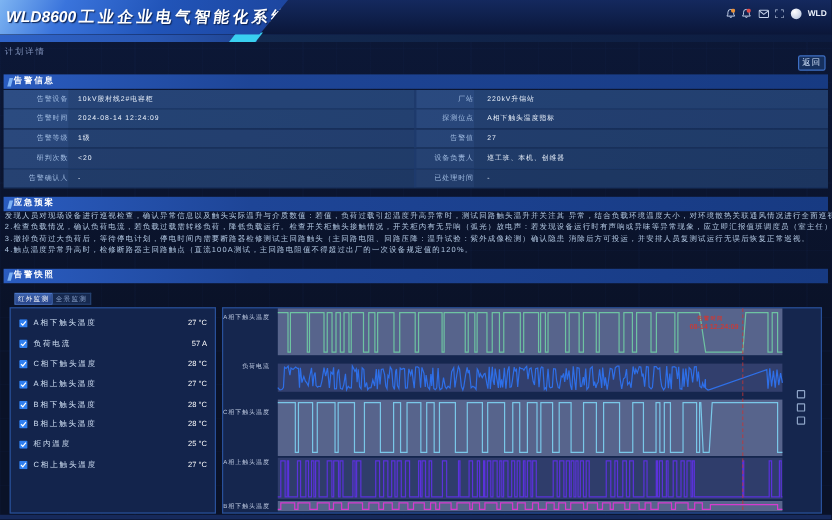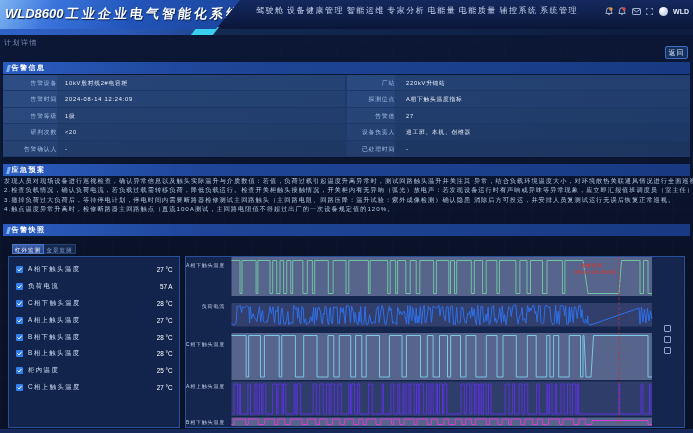--- a/index.html
+++ b/index.html
@@ -58,30 +58,20 @@
 .cb svg { display:block; }
 .mlab { color:#d0e0f4; font-size:6.3px; flex:1; letter-spacing:1.5px; }
 .mval { color:#fff; font-size:6.3px; }
 .panelR { position:absolute; left:185px; top:256px; width:500px; height:172px; border:1px solid #28509a; background:#15264e; }
 .footer { position:absolute; left:0; top:429px; width:693px; height:4px; background:#16295a; }
 .ticons { position:absolute; left:664px; top:325px; width:9px; color:#8fa5c8; }
 .ticons div { width:7px; height:7px; border:1px solid #8fa5c8; border-radius:1px; margin-bottom:4px; }
 </style></head>
 <body>
 <div class="header">
-  <div class="nav">
-      <span>驾驶舱</span>
-      <span>设备健康管理</span>
-      <span>智能运维</span>
-      <span>专家分析</span>
-      <span>电能量</span>
-      <span>电能质量</span>
-      <span>辅控系统</span>
-      <span>系统管理</span>
-    </div>
   <div class="icons">
     <svg width="8" height="8" viewBox="0 0 10 10">
         <path d="M5 1a3 3 0 013 3v2l1 2H1l1-2V4a3 3 0 013-3zM4 8.5a1 1 0 002 0" fill="none" stroke="#c5d2ea" stroke-width="1"></path>
         <circle cx="7.4" cy="2.4" r="2.2" fill="#e8913a"></circle>
       </svg>
     <svg width="8" height="8" viewBox="0 0 10 10">
         <path d="M5 1a3 3 0 013 3v2l1 2H1l1-2V4a3 3 0 013-3zM4 8.5a1 1 0 002 0" fill="none" stroke="#c5d2ea" stroke-width="1"></path>
         <circle cx="7.4" cy="2.4" r="2.2" fill="#e04848"></circle>
       </svg>
     <svg width="9" height="7" viewBox="0 0 10 8">

